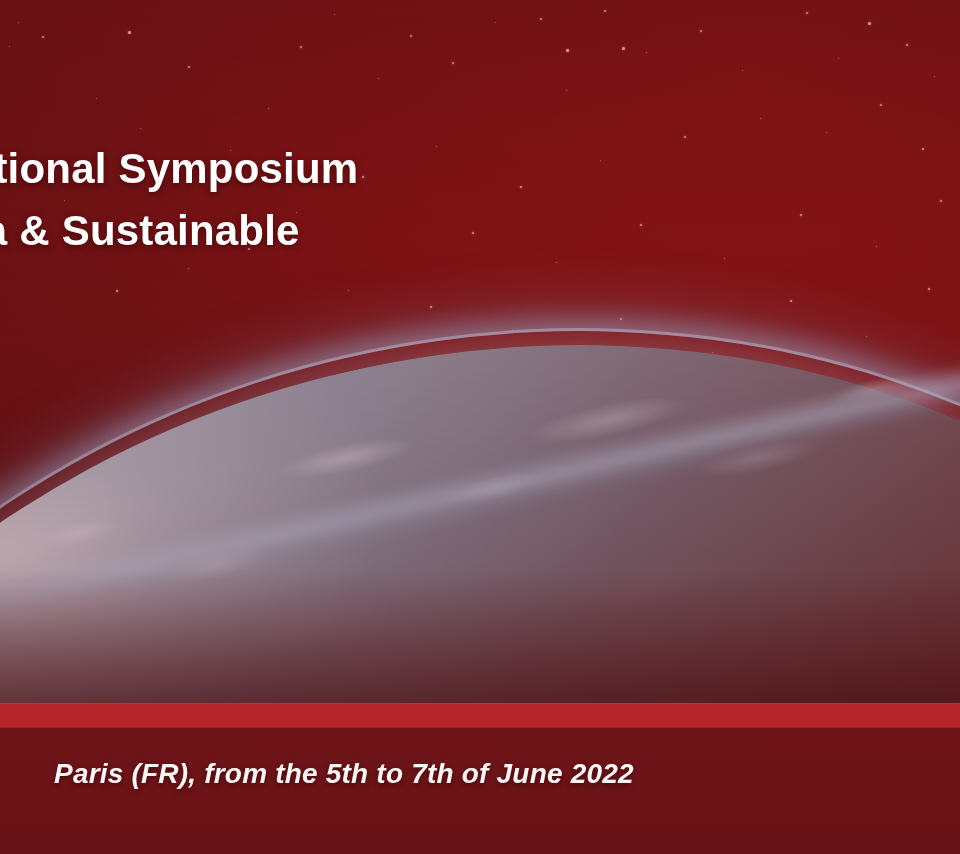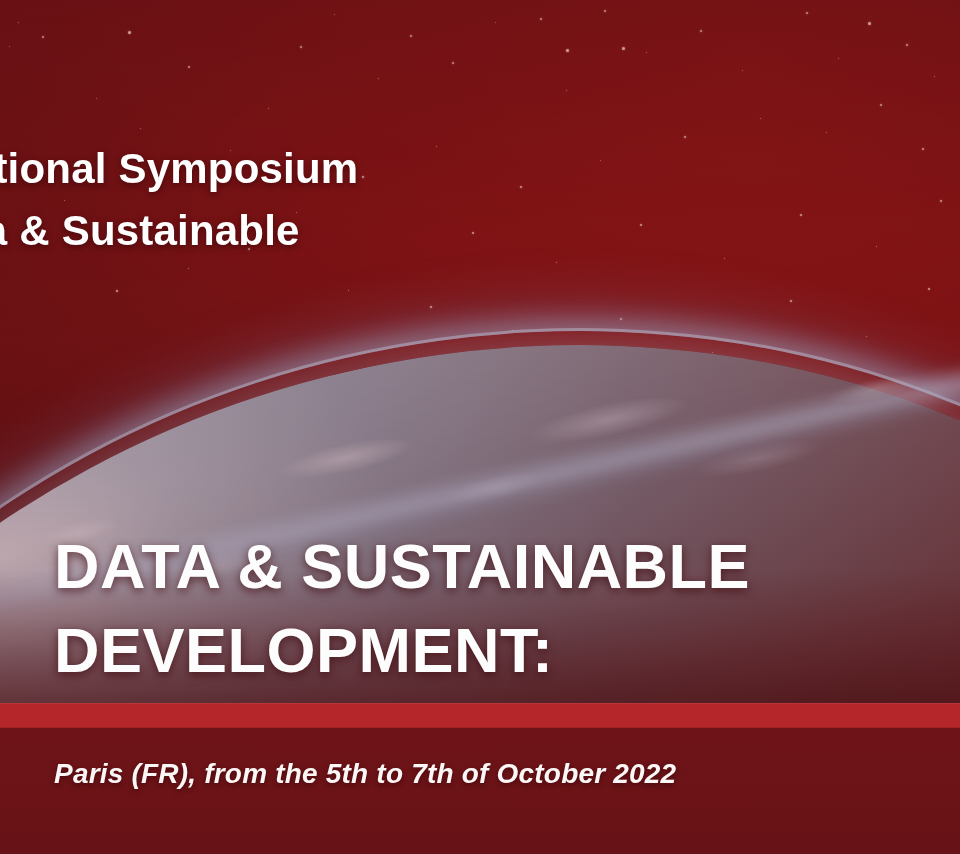--- a/index.html
+++ b/index.html
@@ -267,23 +267,19 @@
     <div class="earth-shade"></div>
   </div>
 
   <div class="red-overlay"></div>
 
   <div class="eyebrow">
     <span class="l1">International Symposium</span>
     <span class="l2">on Data &amp; Sustainable</span>
   </div>
 
-  <h1 class="headline">
-    <span class="line">DATA &amp; SUSTAINABLE</span>
-    <span class="line">DEVELOPMENT:</span>
-  </h1>
 
   <div class="rule"></div>
   <div class="rule-under"></div>
 
-  <div class="date">Paris (FR), from the 5th to 7th of October 2022</div>
+  <div class="date">Paris (FR), from the 5th to 7th of June 2022</div>
 
 </div>
 
 </body></html>

